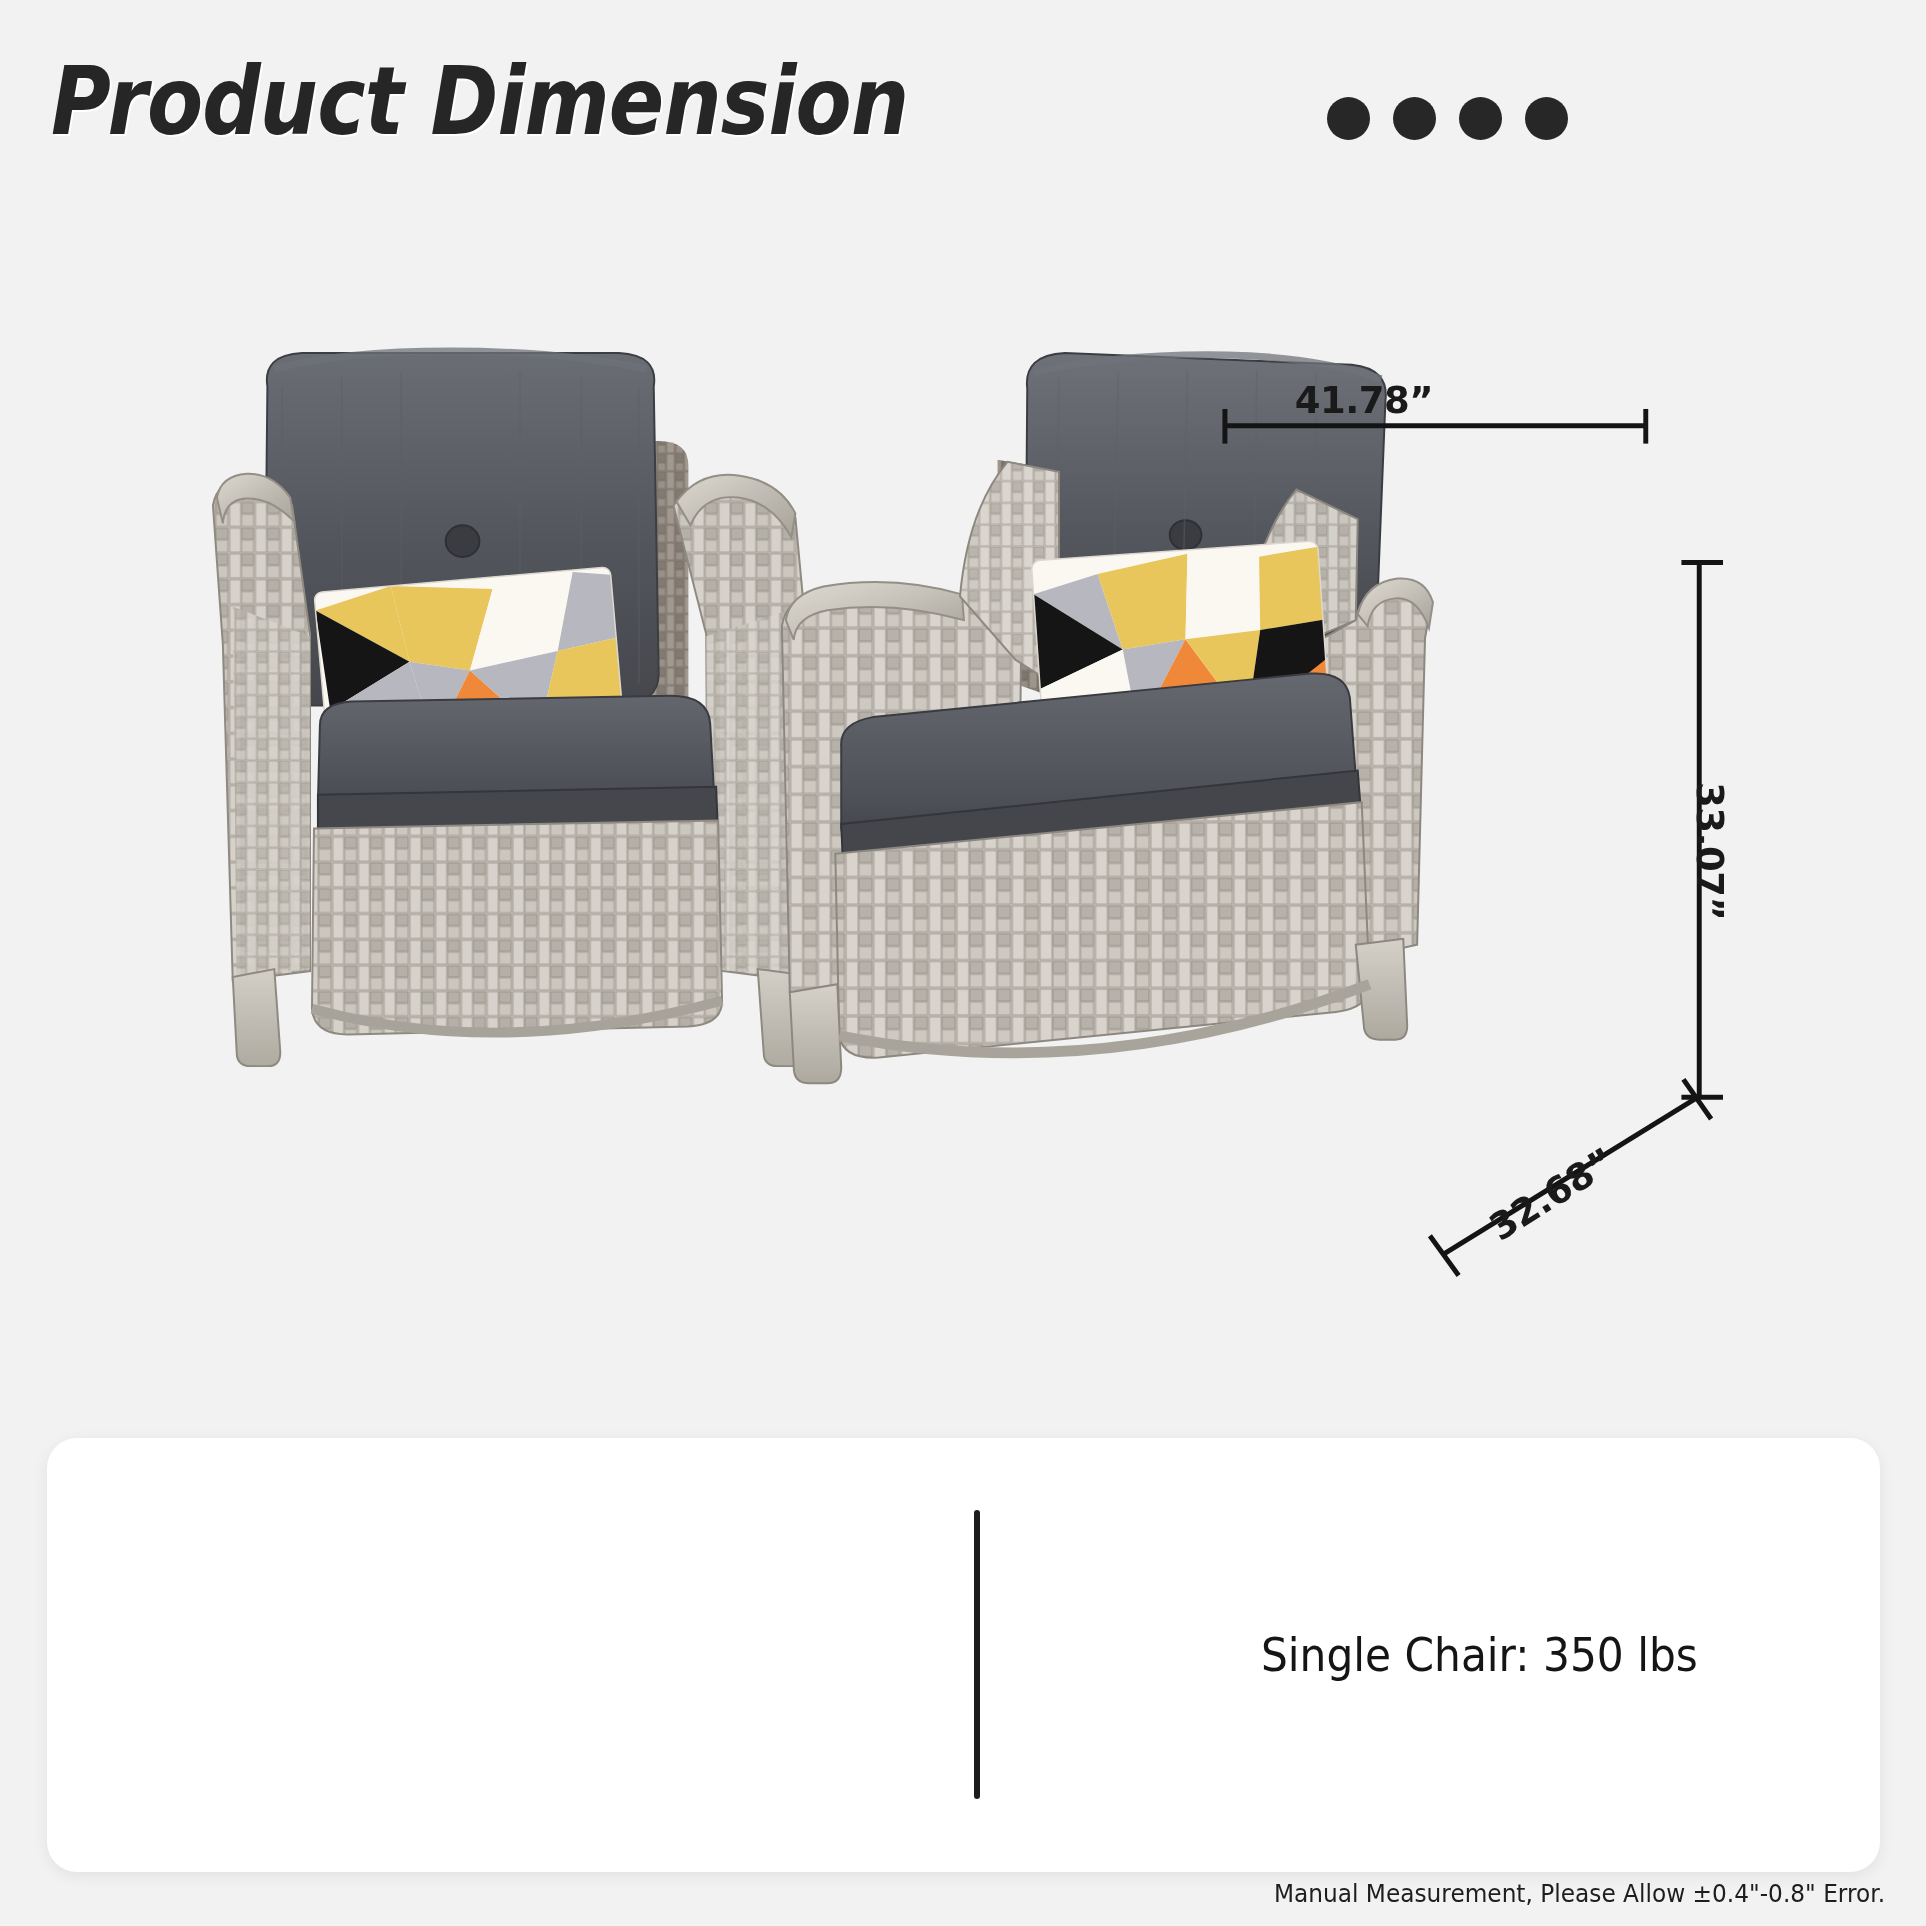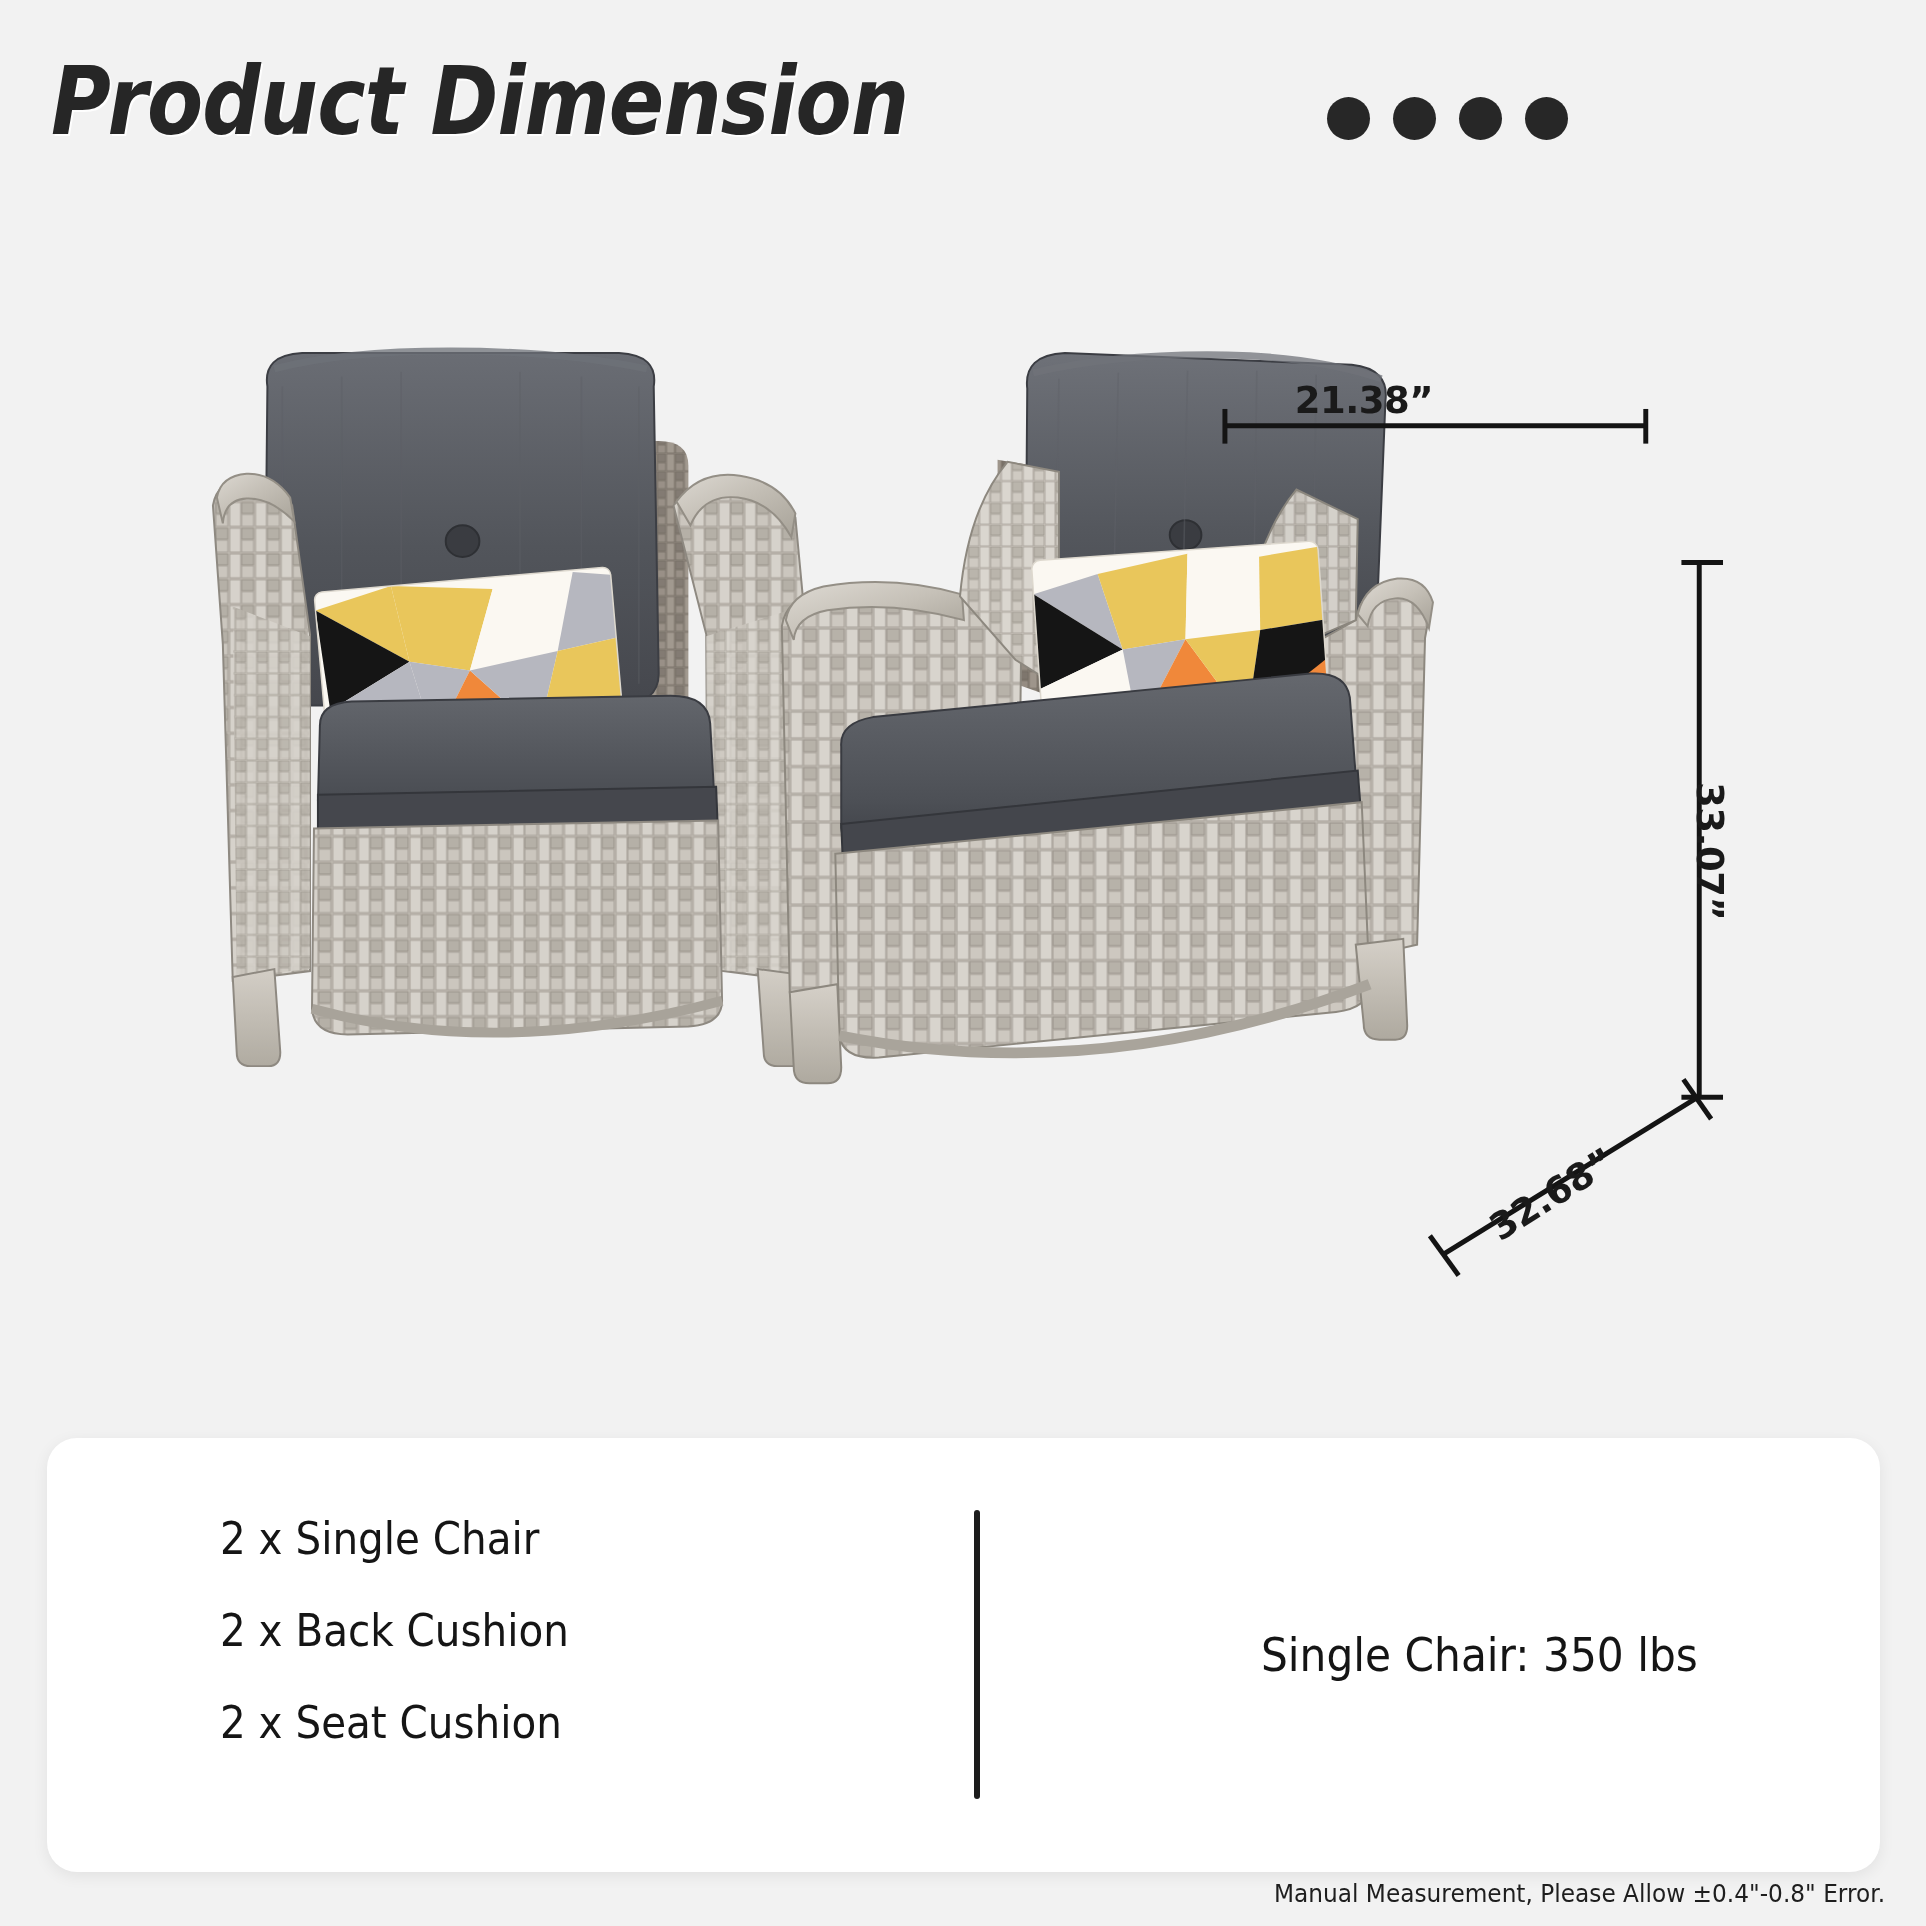--- a/index.html
+++ b/index.html
@@ -388,34 +388,29 @@
       <line x1="1698" y1="1108" x2="1740" y2="1108"></line>
     </g>
 
     <g stroke="#141414" stroke-width="5" stroke-linecap="butt">
       <line x1="1457" y1="1267" x2="1713" y2="1109"></line>
       <line x1="1444" y1="1248" x2="1473" y2="1288"></line>
       <line x1="1700" y1="1090" x2="1728" y2="1130"></line>
     </g>
   </svg>
 
-  <span class="dim-label" id="dim-width-label">21.38”</span>
+  <span class="dim-label" id="dim-width-label">41.78”</span>
   <span class="dim-label" id="dim-height-label">33.07”</span>
   <span class="dim-label" id="dim-depth-label">32.68”</span>
 </div>
 
 <div id="section-headings">
   
   
 </div>
 
 <div id="info-card">
-  <ul id="set-includes-list">
-    <li>2 x Single Chair</li>
-    <li>2 x Back Cushion</li>
-    <li>2 x Seat Cushion</li>
-  </ul>
   <div id="card-divider"></div>
   <div id="weight-capacity-value">Single Chair: 350 lbs</div>
 </div>
 
 <div id="footnote">Manual Measurement, Please Allow ±0.4"-0.8" Error.</div>
 
 
 </body></html>

